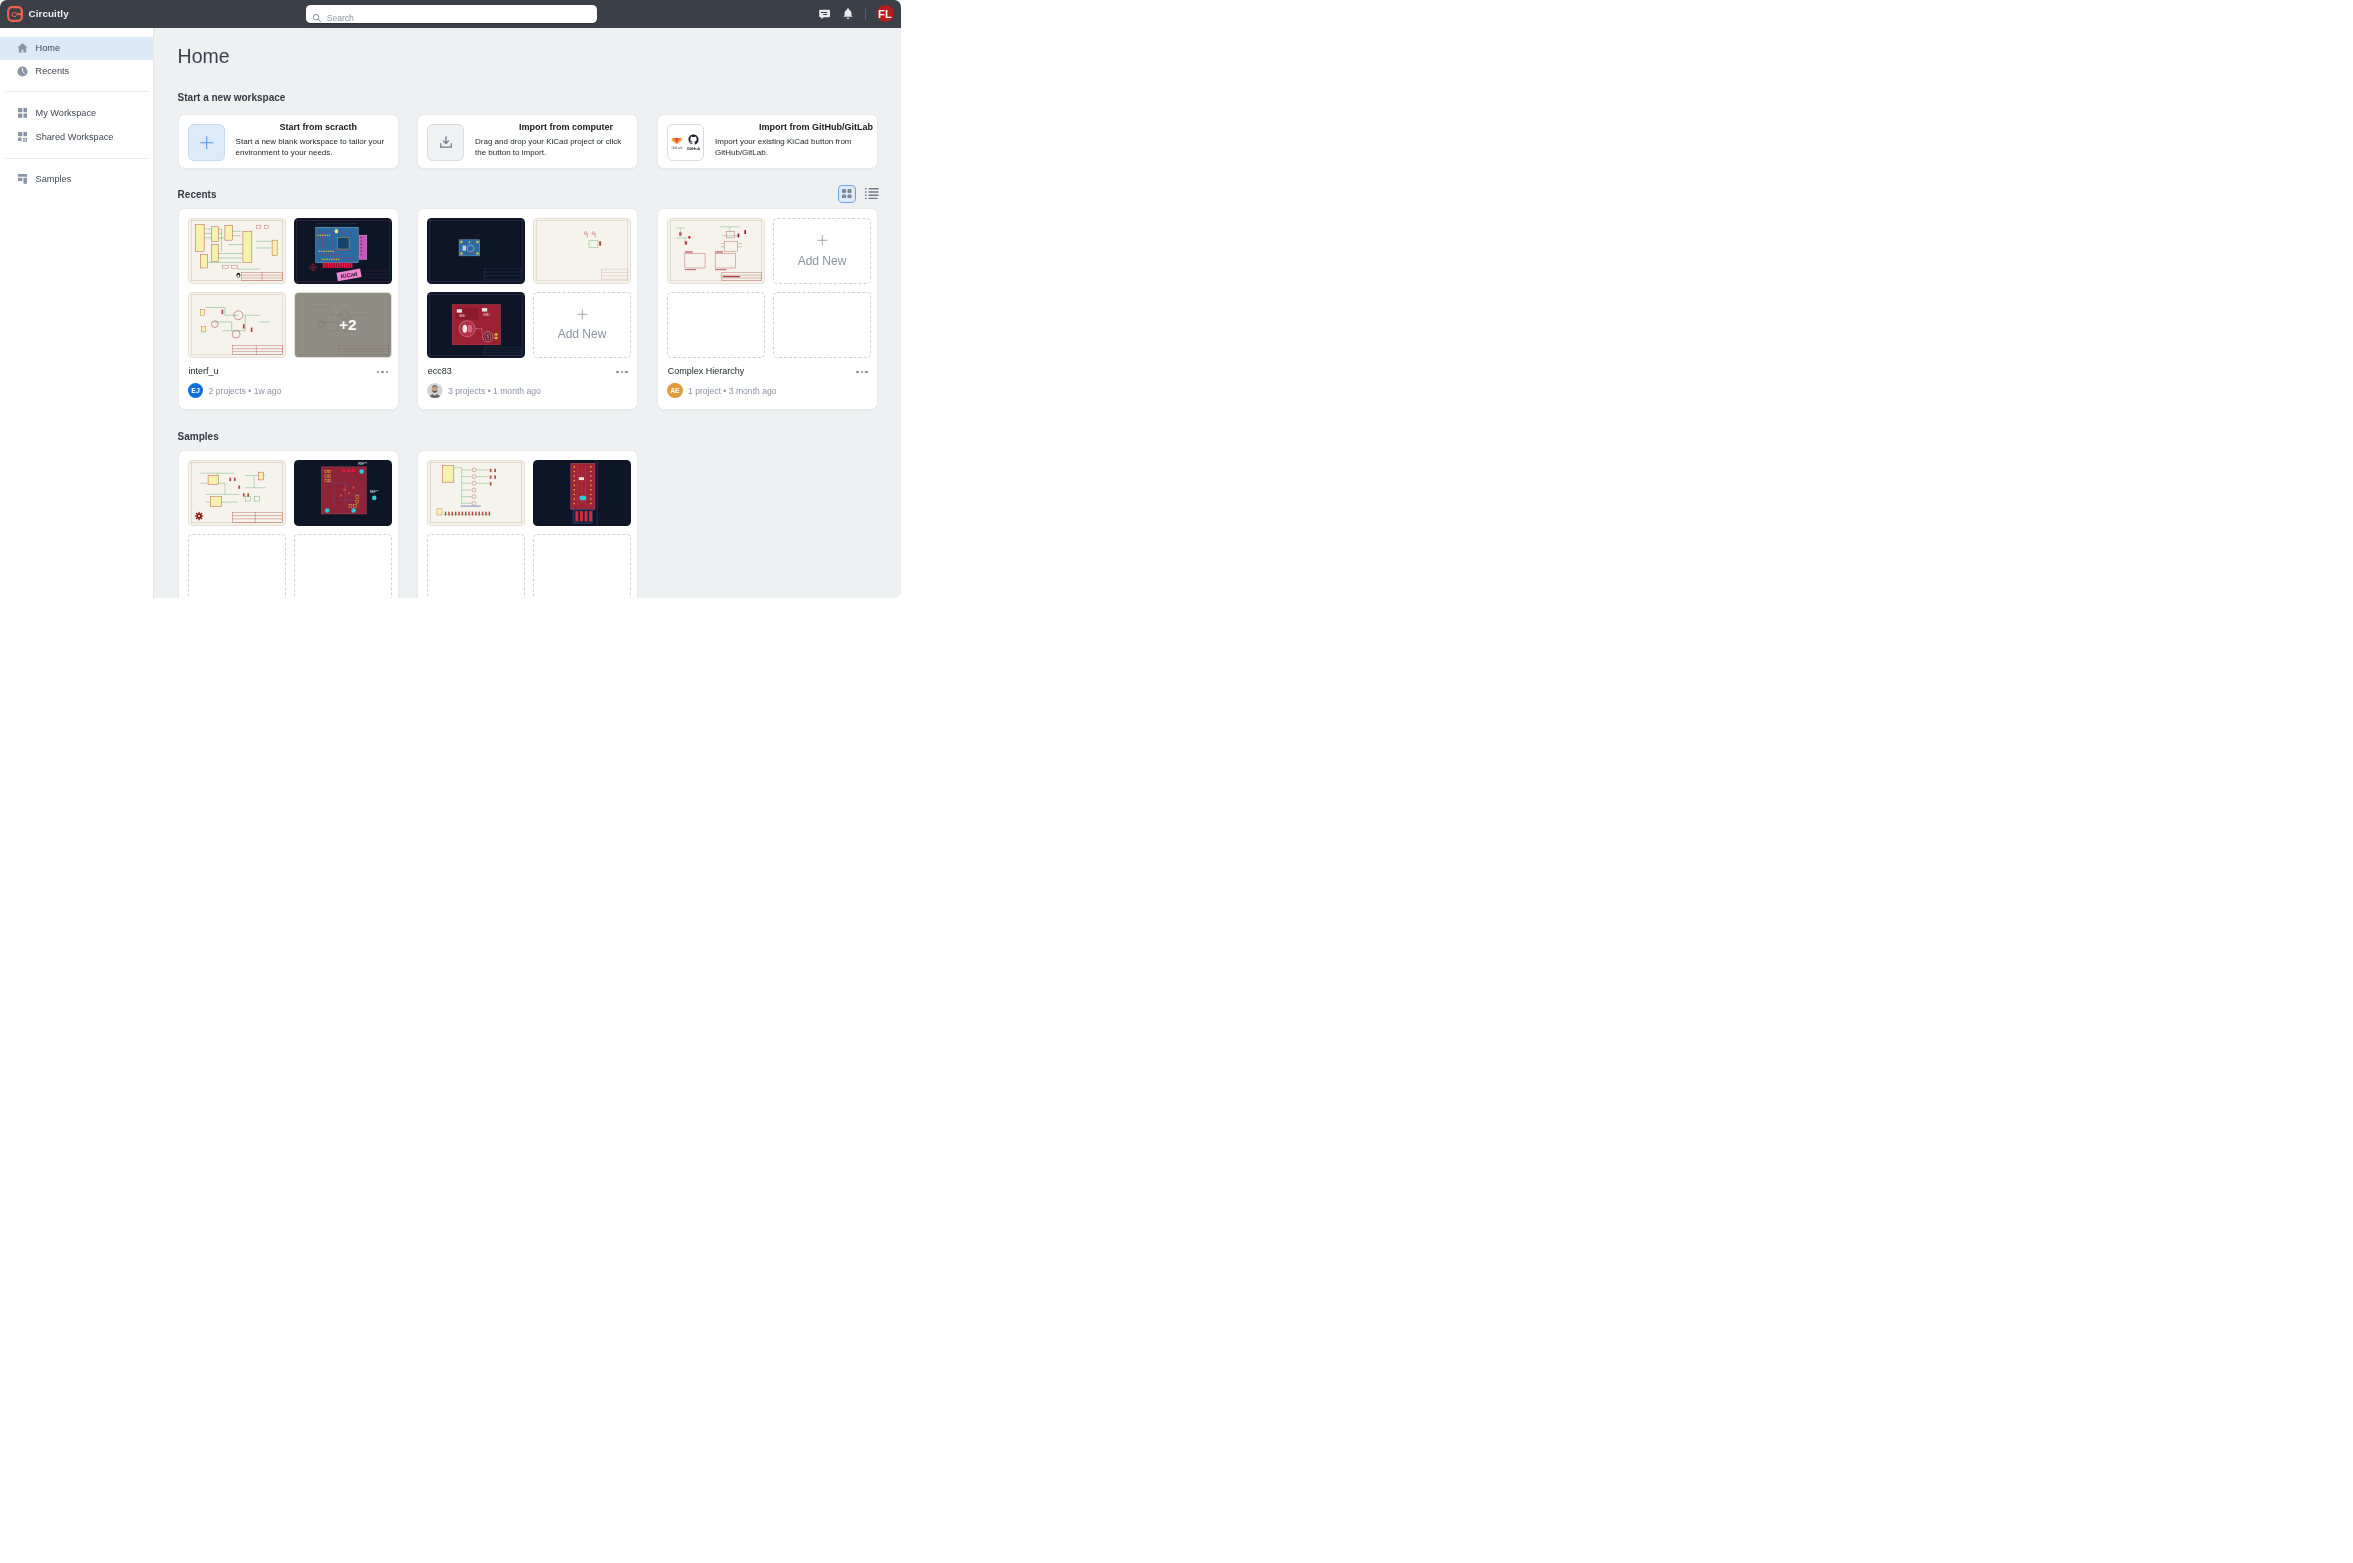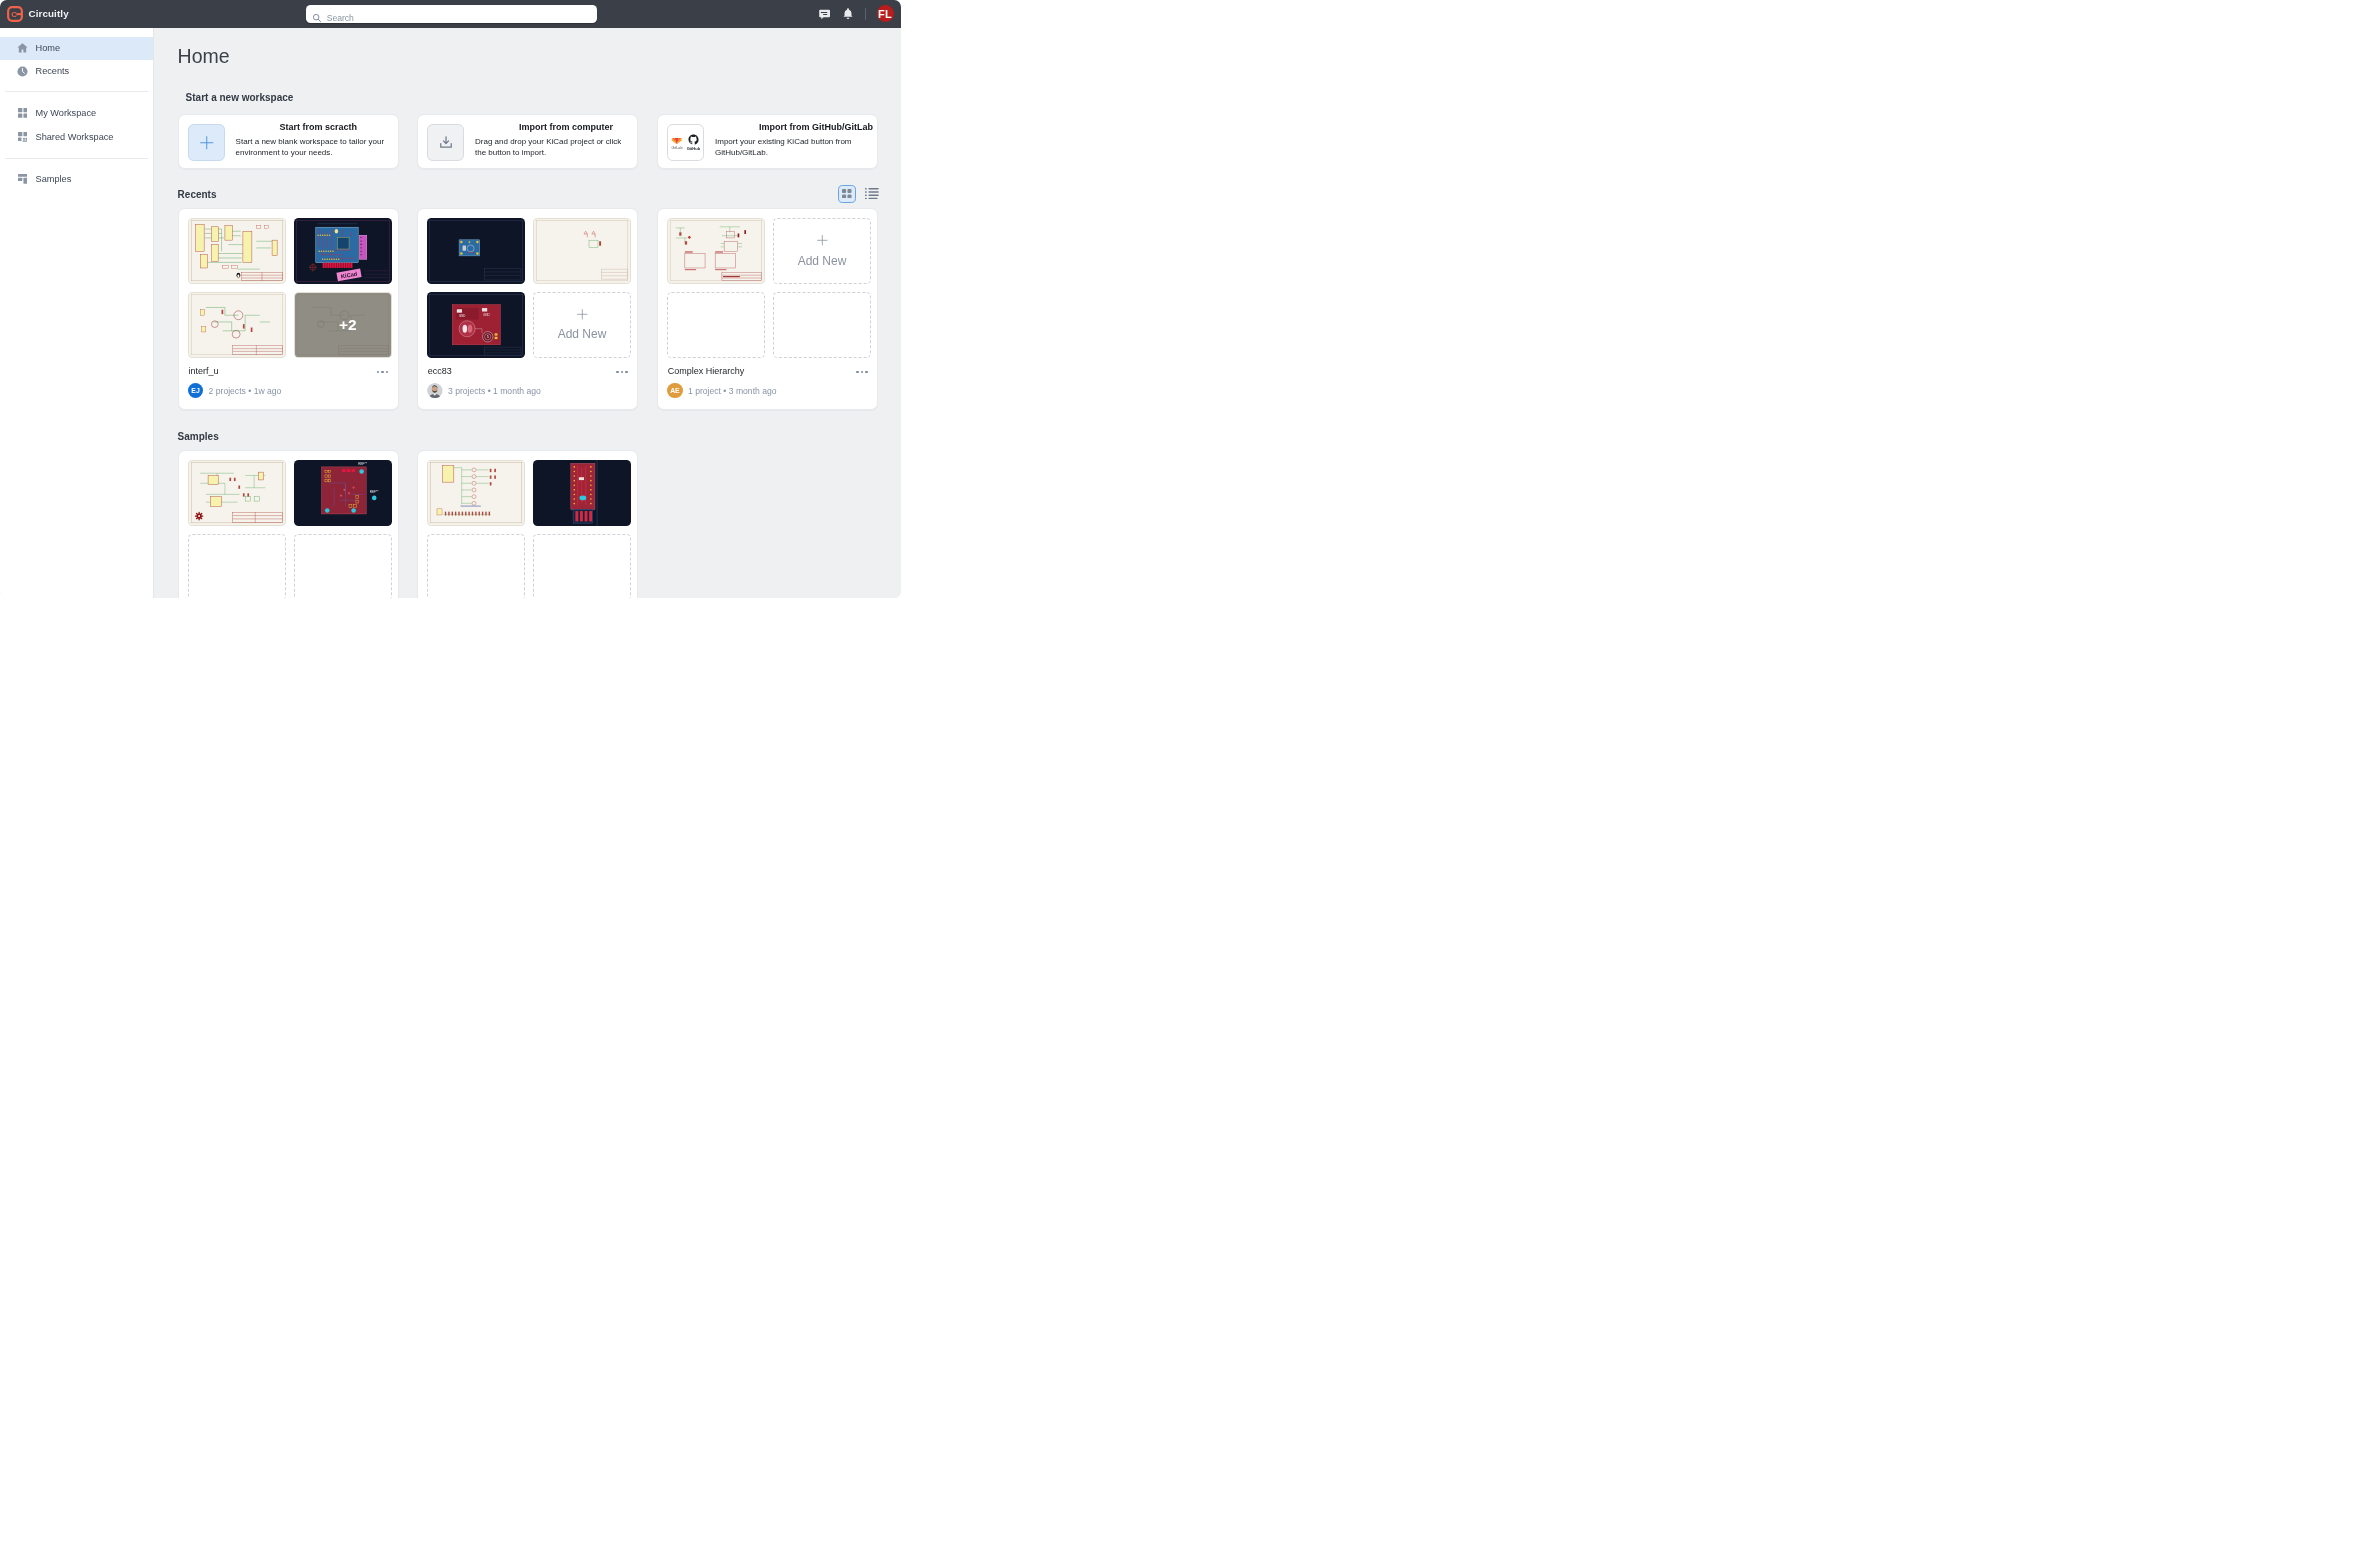--- a/index.html
+++ b/index.html
@@ -176,21 +176,21 @@
             </g>
           </svg>
       </span>
       <span class="nlabel">Samples</span>
     </div>
   </div>
 
   <div class="main">
     <h1 class="page-title">Home</h1>
 
-    <div class="section-heading" style="left:23.6px; top:64px;margin-left:8px;">Start a new workspace</div>
+    <div class="section-heading" style="left:23.6px; top:64px;">Start a new workspace</div>
 
     <div class="start-card col1">
       <div class="start-icon blue">
         <svg width="15.5" height="15.5" viewBox="0 0 24 24">
             <path d="M12 2.6v18.8M2.6 12h18.8" stroke="#4b96e2" stroke-width="1.5" stroke-linecap="round"></path>
           </svg>
       </div>
       <div class="start-title">Start from scracth</div>
       <div class="start-desc">Start a new blank workspace to tailor your environment to your needs.</div>
     </div>

